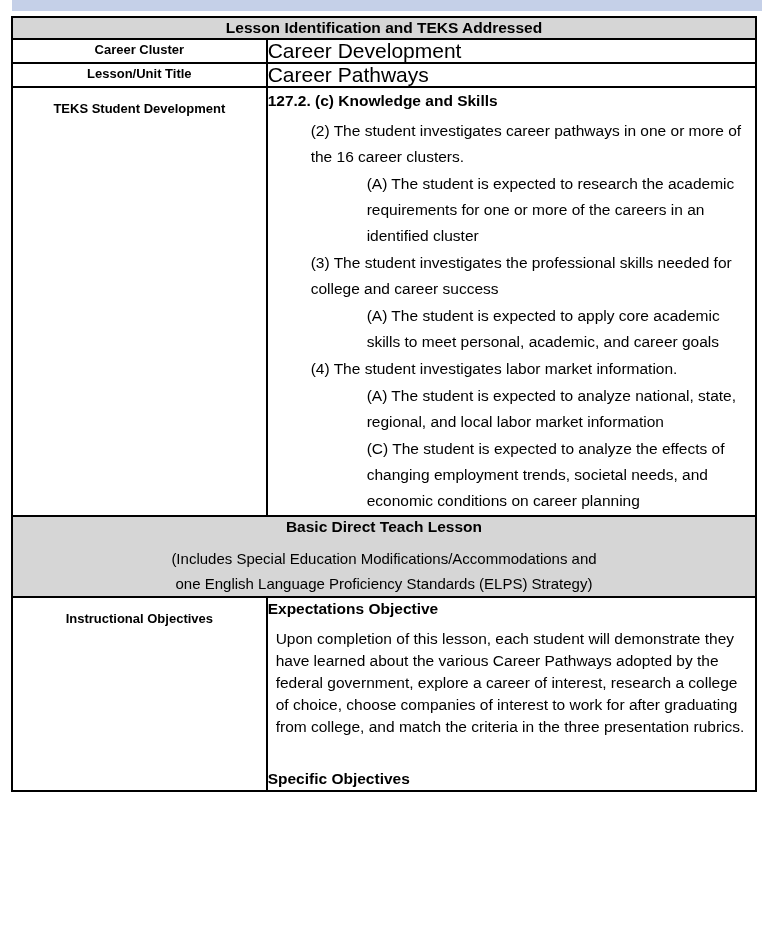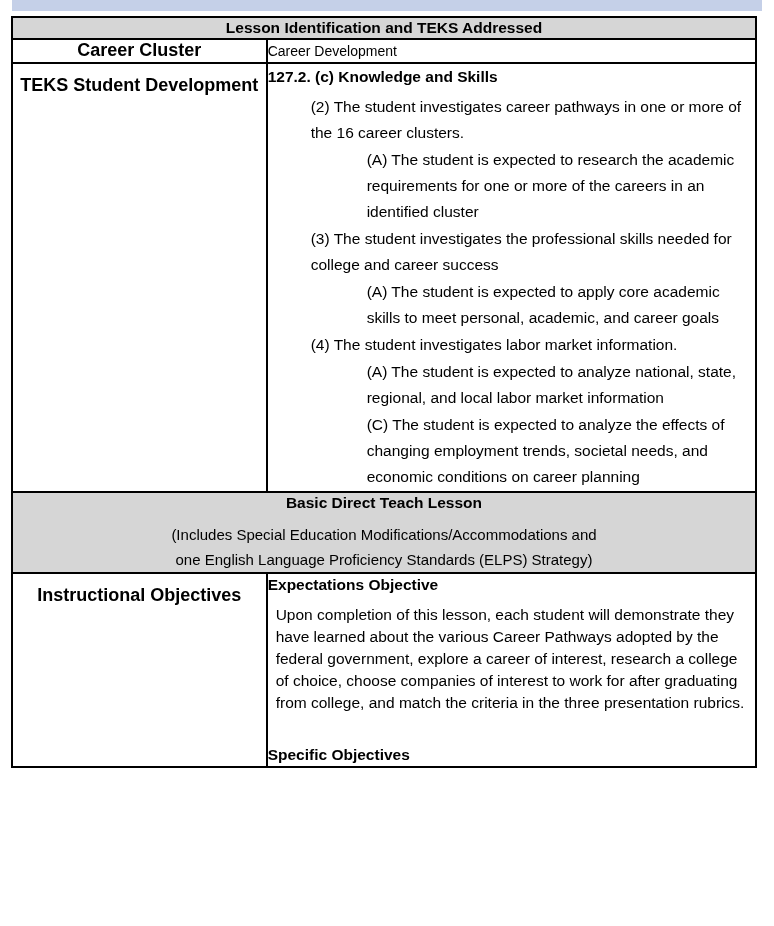--- a/index.html
+++ b/index.html
@@ -65,30 +65,30 @@
     font-size: 15px;
     line-height: 25px;
     padding-top: 9px;
   }
   .band-sub-line { display: block; }
 
   
   .row-label {
     text-align: center;
     font-weight: bold;
-    font-size: 18px;
+    font-size: 13px;
     line-height: 20px;
     padding: 12px 8px 12px 8px;
     border-radius: 7px;
   }
   .row-label.top-align { padding-top: 11px; }
 
   
   .row-value {
-    font-size: 14px;
+    font-size: 21px;
     line-height: 22px;
     padding: 11px 10px 11px 9px;
   }
 
   
   .teks-cell {
     font-size: 15.5px;
     padding: 10px 10px 12px 9px;
   }
   .teks-head {
@@ -146,20 +146,24 @@
       <tr>
         <td class="section-band" colspan="2">Lesson Identification and TEKS Addressed</td>
       </tr>
 
       <tr>
         <td class="row-label">Career Cluster</td>
         <td class="row-value">Career Development</td>
       </tr>
 
 
+      <tr>
+        <td class="row-label">Lesson/Unit Title</td>
+        <td class="row-value">Career Pathways</td>
+      </tr>
 
       <tr>
         <td class="row-label top-align">TEKS Student Development</td>
         <td class="teks-cell">
           <p class="teks-head">127.2. (c) Knowledge and Skills</p>
           <p class="teks-l1">(2) The student investigates career pathways in one or more of the 16 career clusters.</p>
           <p class="teks-l2">(A) The student is expected to research the academic requirements for one or more of the careers in an identified cluster</p>
           <p class="teks-l1">(3) The student investigates the professional skills needed for college and career success</p>
           <p class="teks-l2">(A) The student is expected to apply core academic skills to meet personal, academic, and career goals</p>
           <p class="teks-l1">(4) The student investigates labor market information.</p>

